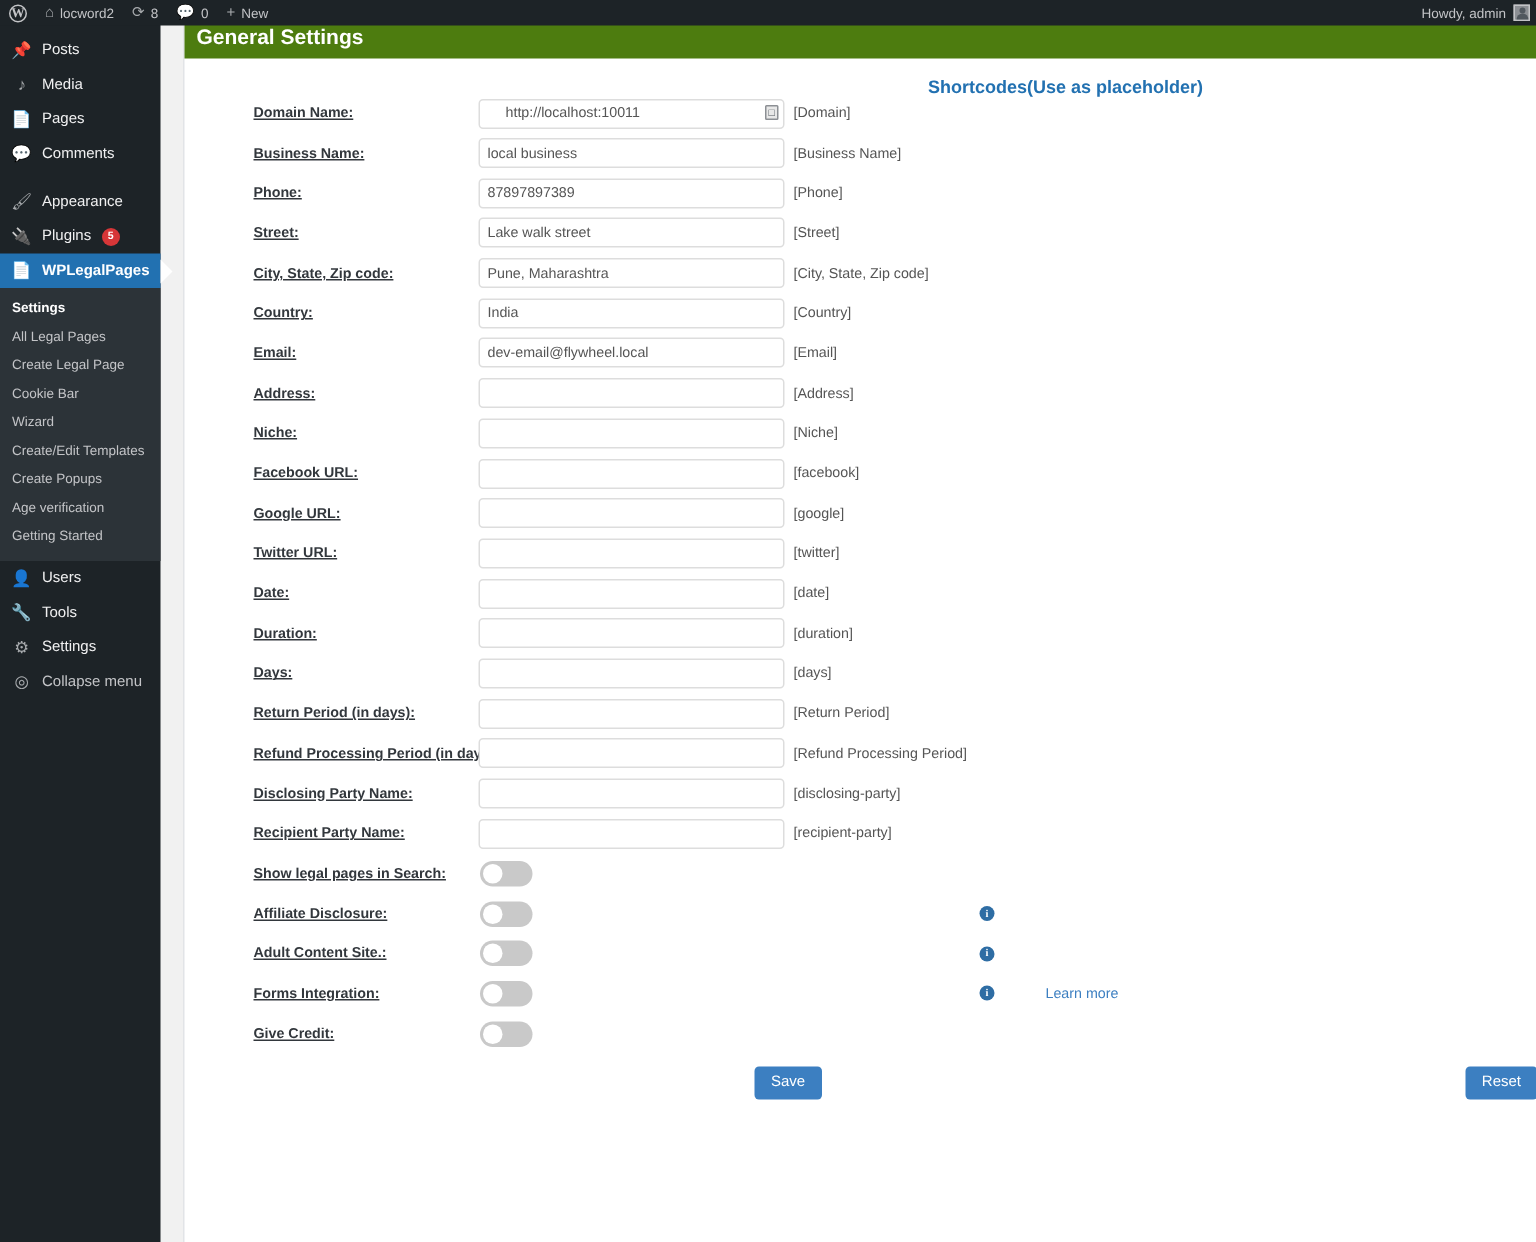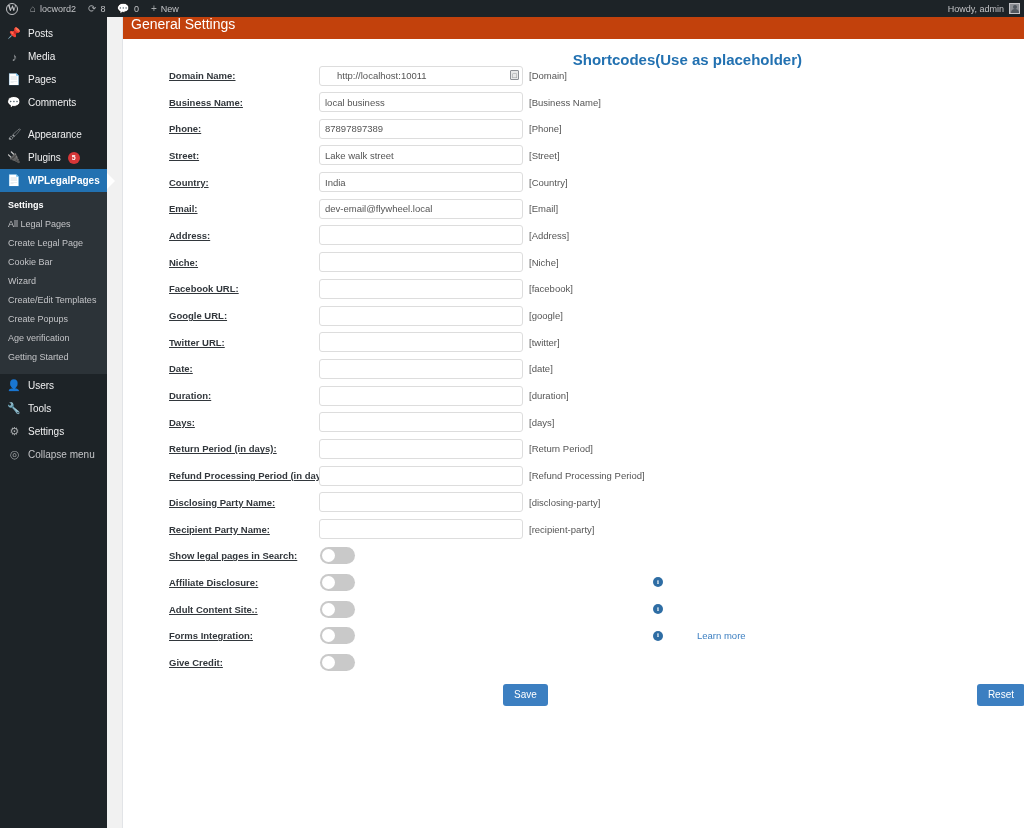--- a/index.html
+++ b/index.html
@@ -101,29 +101,29 @@
     width: 917px; height: 828px;
     background: #f1f1f1;
   }
   #panel {
     position: absolute; left: 15px; top: 0;
     width: 902px; height: 828px;
     background: #fff;
     border-left: 1px solid #e2e4e7;
   }
   #page-header {
-    height: 30px; background: #c2410c;
+    height: 30px; background: #4d7c0f;
     display: flex; align-items: center;
     padding-left: 8px;
     color: #fff; font-size: 14px;
-    position: relative; top: 9px;
+    position: relative; top: 9px; font-weight: bold;
   }
   #shortcodes-link {
     position: absolute; right: 222px; top: 51px;
-    color: #2271b1; font-size: 15px; font-weight: bold;
+    color: #2271b1; font-size: 12px; font-weight: bold;
     text-decoration: none;
   }
 
   .form-area { position: absolute; left: 0; top: 62px; width: 902px; }
   .frow {
     display: flex; align-items: center;
     height: 26.7px;
   }
   .flabel {
     width: 196px; padding-left: 46px;
@@ -324,20 +324,25 @@
         <input class="finput" type="text" value="87897897389" style="">
         <span class="shortcode">[Phone]</span>
       </div>
 
       <div class="frow">
         <div class="flabel">Street:</div>
         <input class="finput" type="text" value="Lake walk street" style="">
         <span class="shortcode">[Street]</span>
       </div>
 
+      <div class="frow">
+        <div class="flabel">City, State, Zip code:</div>
+        <input class="finput" type="text" value="Pune, Maharashtra" style="">
+        <span class="shortcode">[City, State, Zip code]</span>
+      </div>
 
       <div class="frow">
         <div class="flabel">Country:</div>
         <input class="finput" type="text" value="India" style="">
         <span class="shortcode">[Country]</span>
       </div>
 
       <div class="frow">
         <div class="flabel">Email:</div>
         <input class="finput" type="text" value="dev-email@flywheel.local" style="">

